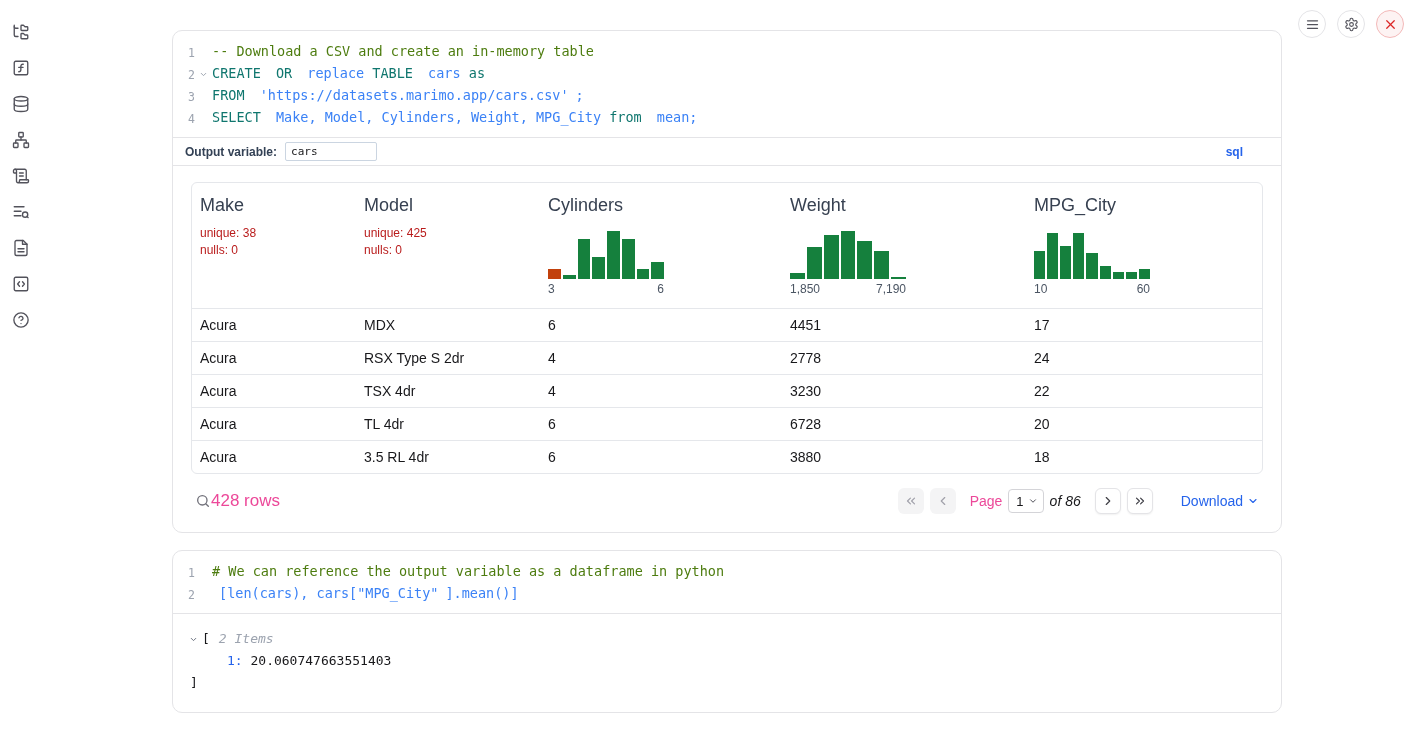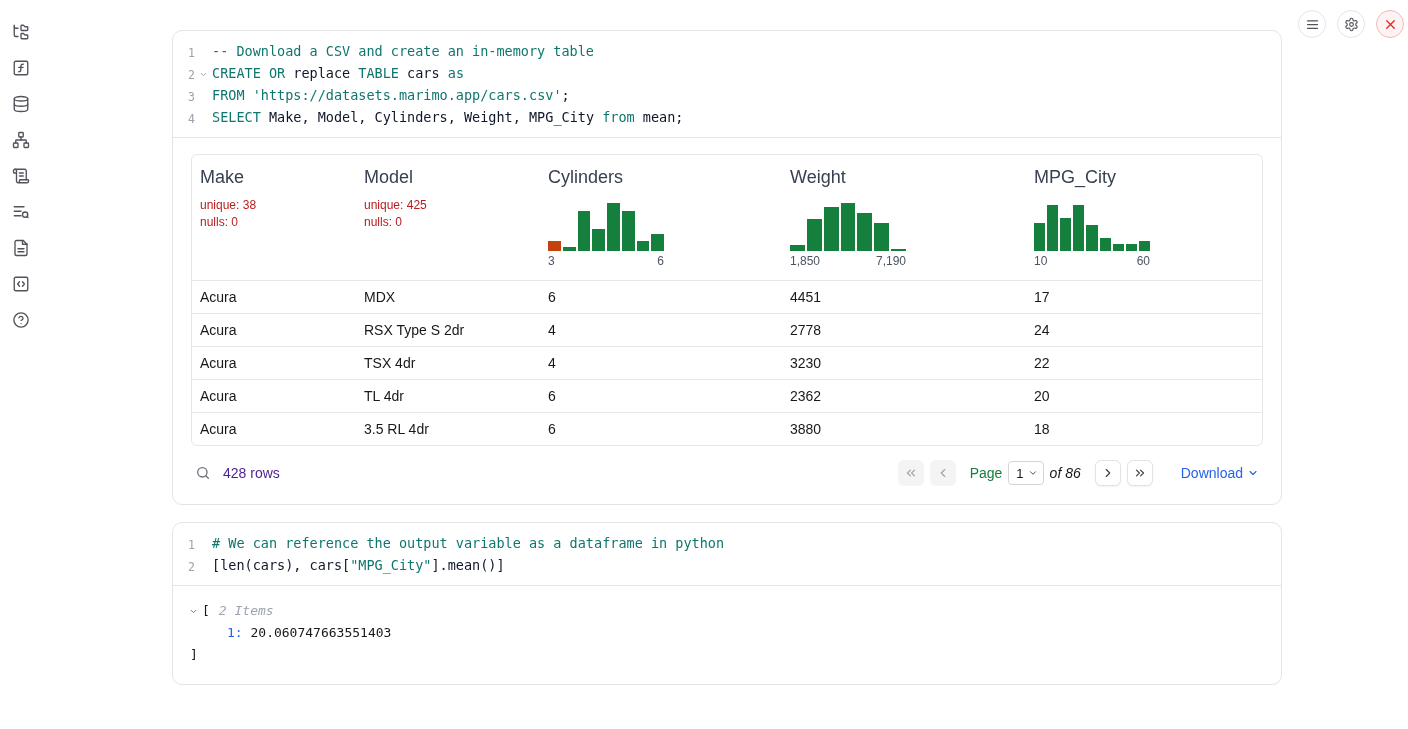--- a/index.html
+++ b/index.html
@@ -20,24 +20,24 @@
   .main{position:absolute;left:172px;top:30px;width:1110px;}
   .cell{border:1px solid #e4e4e7;border-radius:10px;background:#fff;}
   .cell-2{margin-top:17px;}
 
   
   .code-area{padding:10px 0 8px;}
   .code-line{display:flex;font-family:"DejaVu Sans Mono",monospace;font-size:13.5px;line-height:20px;white-space:pre;}
   .line-num{width:22px;flex:none;text-align:right;color:#9ca3af;font-size:11.5px;padding-top:2px;}
   .fold-gutter{width:17px;flex:none;display:flex;align-items:center;justify-content:center;color:#9ca3af;}
   .fold-gutter svg{width:9px;height:9px;}
-  .tok-com{color:#0f766e;}
+  .tok-com{color:#4d7c0f;}
   .tok-kw{color:#0f766e;}
-  .tok-str{color:#0f766e;}
-  .tok-pl{color:#0f172a;}
+  .tok-str{color:#3b82f6;}
+  .tok-pl{color:#3b82f6;padding-left:7px;}
 
   
   .outvar{display:flex;align-items:center;gap:8px;border-top:1px solid #e4e4e7;padding:4px 38px 4px 12px;}
   .outvar-label{font-size:12px;font-weight:700;color:#334155;}
   .outvar-input{width:80px;height:17px;border:1px solid #cbd5e1;border-radius:2px;font-family:"DejaVu Sans Mono",monospace;font-size:11px;padding:0 5px;color:#18181b;}
   .lang-badge{margin-left:auto;font-size:12px;font-weight:600;color:#2563eb;cursor:pointer;}
 
   
   .output-area{border-top:1px solid #e4e4e7;padding:16px 18px 18px;}
   .table-box{border:1px solid #e5e7eb;border-radius:6px;overflow:hidden;}
@@ -49,27 +49,27 @@
   .hist-bars{display:flex;align-items:flex-end;gap:2px;height:50px;}
   .hist-bar{flex:1;background:#15803d;}
   .hist-bar.hl{background:#c2410c;}
   .hist-labels{display:flex;justify-content:space-between;font-size:12px;color:#4b5563;margin-top:3px;}
   td{border-top:1px solid #e5e7eb;padding:8px;font-size:14px;color:#18181b;}
 
   
   .table-footer{display:flex;align-items:center;margin-top:14px;padding:0 4px;}
   .search-icon{color:#71717a;display:flex;cursor:pointer;}
   .search-icon svg{width:16px;height:16px;}
-  .row-count{margin-left:12px;font-size:14px;color:#4c1d95;}
+  .row-count{font-size:17px;color:#ec4899;}
   .pager{margin-left:auto;display:flex;align-items:center;gap:6px;}
   .pg-btn{width:26px;height:26px;border:none;padding:0;border-radius:6px;display:flex;align-items:center;justify-content:center;flex:none;cursor:pointer;}
   .pg-btn svg{width:14px;height:14px;}
   .pg-disabled{background:#f4f4f5;color:#a1a1aa;}
   .pg-enabled{background:#fff;border:1px solid #e4e4e7;color:#3f3f46;box-shadow:0 1px 2px rgba(0,0,0,.06);}
-  .page-label{font-size:14px;color:#15803d;margin-left:8px;}
+  .page-label{font-size:14px;color:#ec4899;margin-left:8px;}
   .page-select{display:flex;align-items:center;gap:4px;border:1px solid #d4d4d8;border-radius:4px;height:22px;padding:0 5px 0 7px;font-size:13px;color:#18181b;cursor:pointer;background:#fff;}
   .page-select svg{width:10px;height:10px;color:#52525b;}
   .of-label{font-size:14px;color:#18181b;margin-right:8px;font-style:italic;}
   .download{margin-left:22px;display:flex;align-items:center;gap:4px;color:#2563eb;font-size:14px;cursor:pointer;}
   .download svg{width:12px;height:12px;}
 
   
   .tree-output{border-top:1px solid #e4e4e7;padding:14px 16px 18px;font-family:"DejaVu Sans Mono",monospace;font-size:13px;line-height:22px;color:#18181b;}
   .tree-head{display:flex;align-items:center;}
   .tree-chevron{color:#6b7280;width:13px;display:flex;align-items:center;cursor:pointer;}
@@ -182,20 +182,25 @@
   <div class="cell">
     <div class="code-area">
         <div class="code-line"><span class="line-num">1</span><span class="fold-gutter"></span><span class="line-content"><span class="tok-com">-- Download a CSV and create an in-memory table</span></span></div>
         <div class="code-line"><span class="line-num">2</span><span class="fold-gutter"><svg viewBox="0 0 24 24" fill="none" stroke="currentColor" stroke-width="2.6" stroke-linecap="round" stroke-linejoin="round">
               <path d="m6 9 6 6 6-6"></path>
             </svg></span><span class="line-content"><span class="tok-kw">CREATE</span><span class="tok-pl"> </span><span class="tok-kw">OR</span><span class="tok-pl"> replace </span><span class="tok-kw">TABLE</span><span class="tok-pl"> cars </span><span class="tok-kw">as</span></span></div>
         <div class="code-line"><span class="line-num">3</span><span class="fold-gutter"></span><span class="line-content"><span class="tok-kw">FROM</span><span class="tok-pl"> </span><span class="tok-str">'https://datasets.marimo.app/cars.csv'</span><span class="tok-pl">;</span></span></div>
         <div class="code-line"><span class="line-num">4</span><span class="fold-gutter"></span><span class="line-content"><span class="tok-kw">SELECT</span><span class="tok-pl"> Make, Model, Cylinders, Weight, MPG_City </span><span class="tok-kw">from</span><span class="tok-pl"> mean;</span></span></div>
       </div>
 
+    <div class="outvar">
+      <span class="outvar-label">Output variable:</span>
+      <input class="outvar-input" value="cars" style="">
+      <span class="lang-badge">sql</span>
+    </div>
 
     <div class="output-area">
       <div class="table-box">
         <table>
           <colgroup>
               <col style="width:164px">
               <col style="width:184px">
               <col style="width:242px">
               <col style="width:244px">
               <col>
@@ -294,21 +299,21 @@
                 <td>Acura</td>
                 <td>TSX 4dr</td>
                 <td>4</td>
                 <td>3230</td>
                 <td>22</td>
               </tr>
               <tr>
                 <td>Acura</td>
                 <td>TL 4dr</td>
                 <td>6</td>
-                <td>2362</td>
+                <td>6728</td>
                 <td>20</td>
               </tr>
               <tr>
                 <td>Acura</td>
                 <td>3.5 RL 4dr</td>
                 <td>6</td>
                 <td>3880</td>
                 <td>18</td>
               </tr>
             </tbody>

